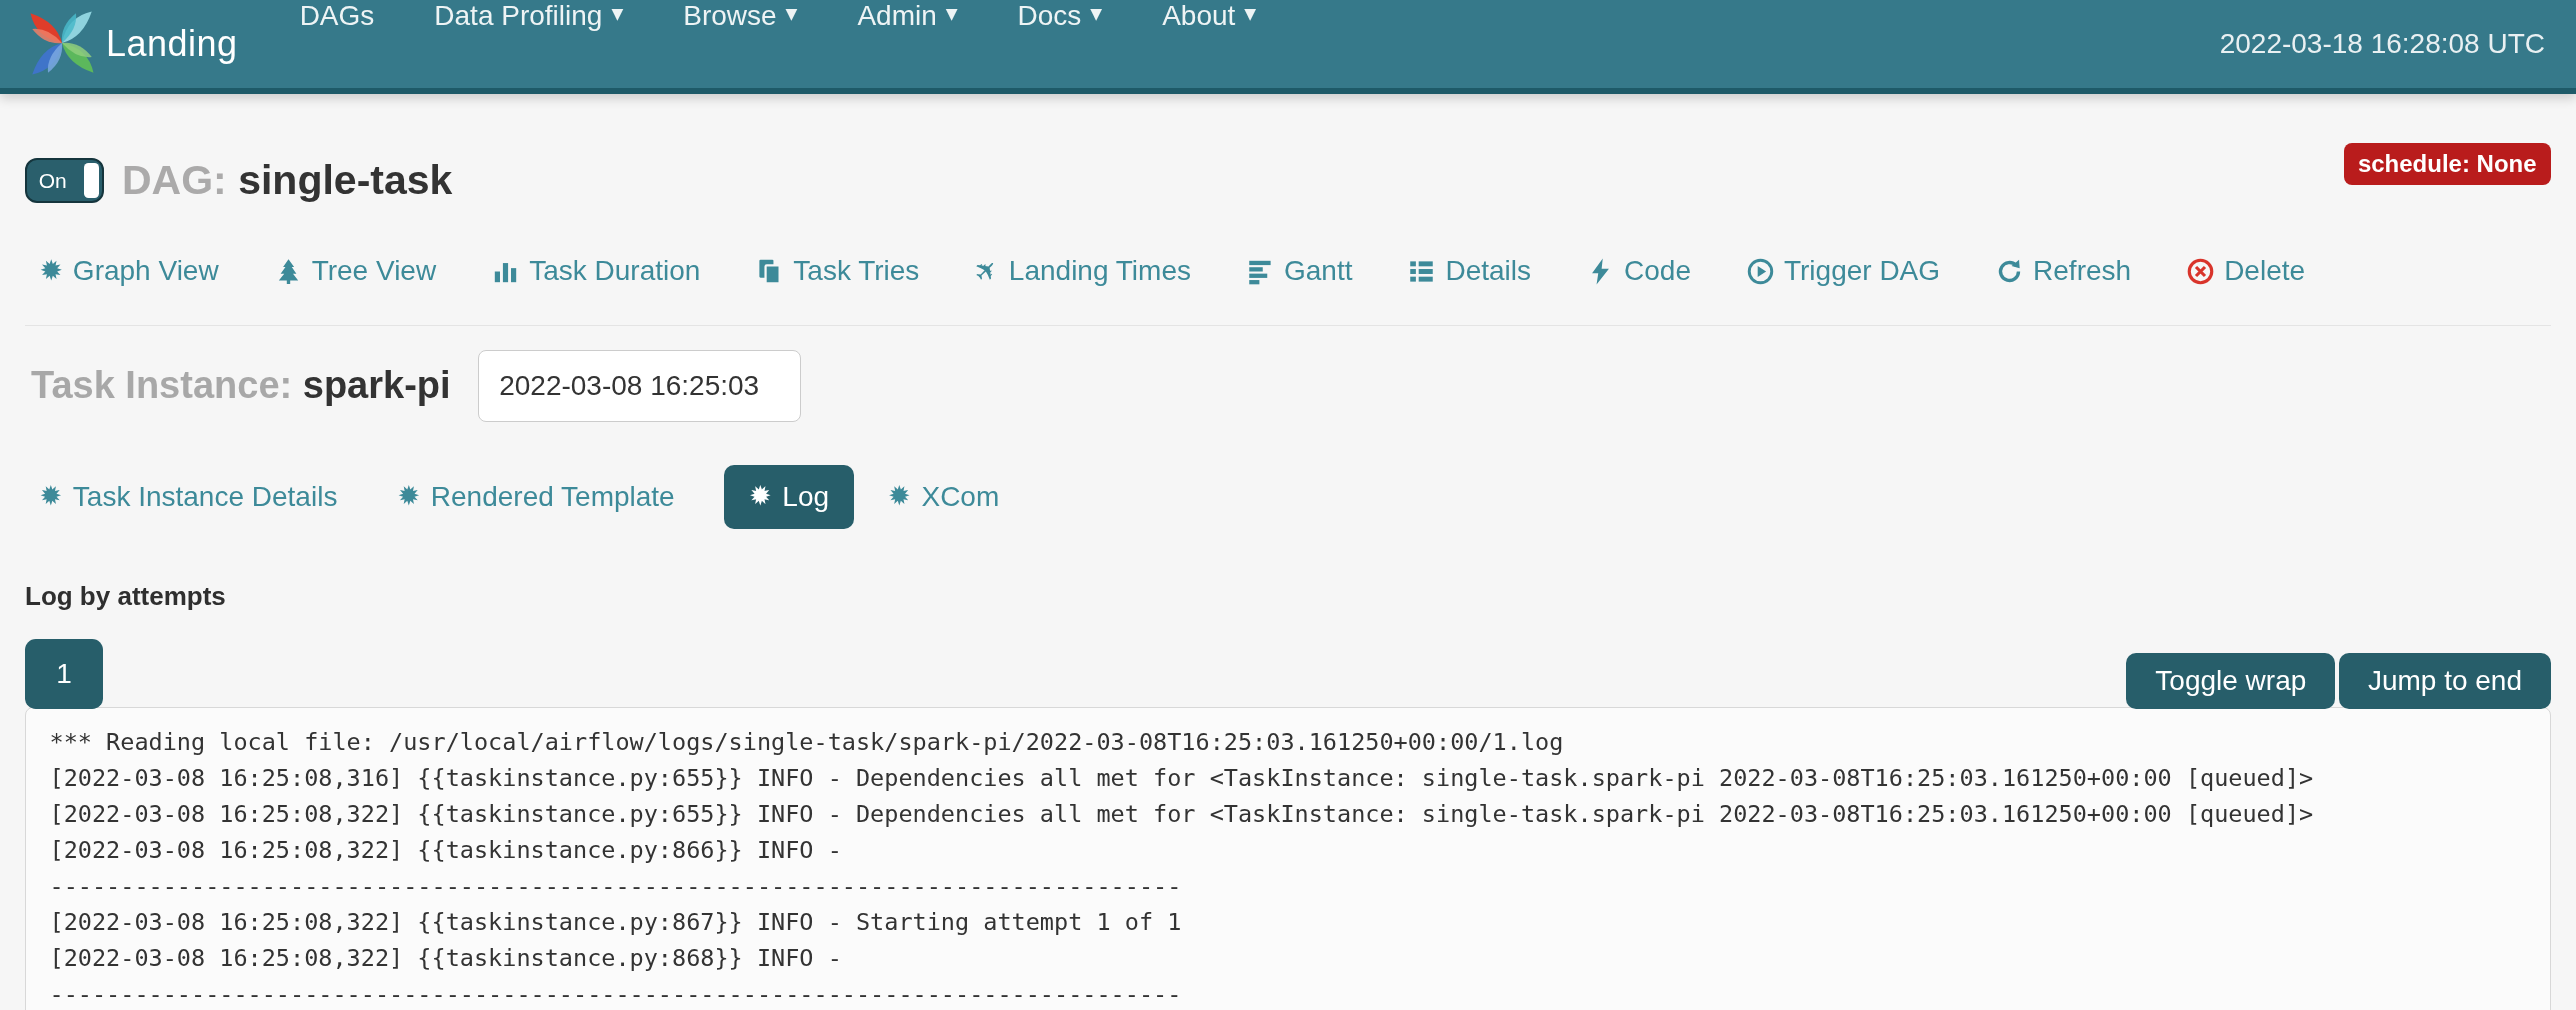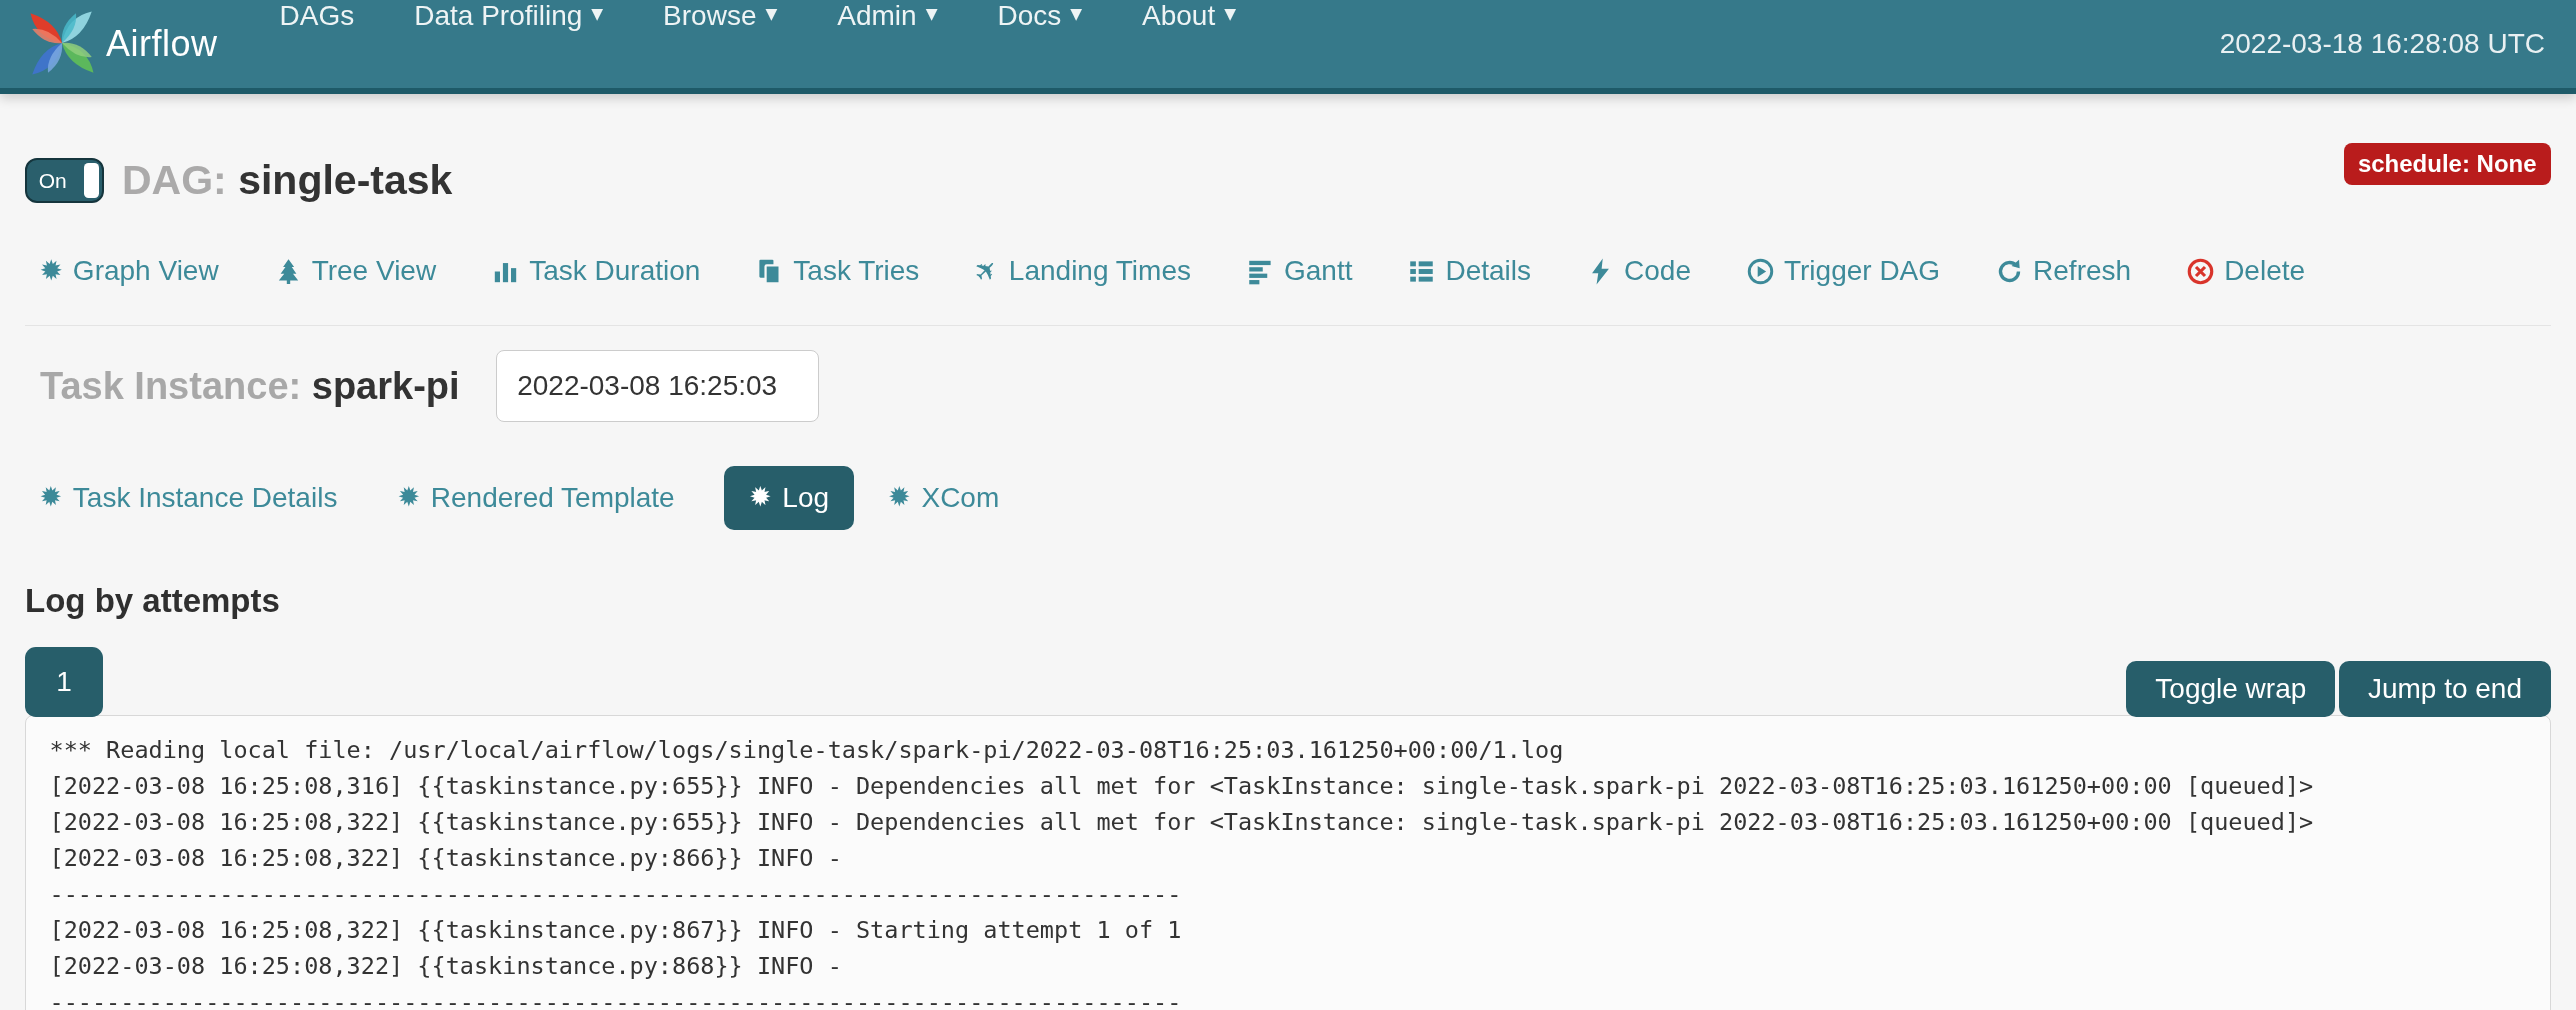--- a/index.html
+++ b/index.html
@@ -118,21 +118,21 @@
     border-top: 1.8px solid #e4e4e4;
     margin: 38px 0 0 0;
   }
 
   
   .ti-row {
     margin-top: 23.5px;
     display: flex;
     align-items: center;
   }
-  .ti-title { margin: 15px; font-size: 38px; font-weight: bold; }
+  .ti-title { margin: 6px; font-size: 38px; font-weight: bold; }
   .ti-title .muted { color: #a8a8a8; }
   .exec-date-input {
     margin-left: 21.6px;
     width: 323px;
     height: 72px;
     border: 1.8px solid #cccccc;
     border-radius: 8px;
     background: #fff;
     font-family: "Liberation Sans", sans-serif;
     font-size: 28px;
@@ -163,21 +163,21 @@
     color: #ffffff;
     border-radius: 10px;
     padding: 16px 25px;
     margin-left: -10.8px;
     margin-right: 34px;
   }
 
   
   .log-heading {
     margin: 52px 0 0 0;
-    font-size: 33px;
+    font-size: 26px;
     font-weight: bold;
     color: #2f2f2f;
   }
   .attempts-row {
     margin-top: 27px;
     display: flex;
     align-items: flex-end;
     position: relative;
     z-index: 2;
   }
@@ -236,21 +236,21 @@
           <path d="M40 40 Q70 46 76 74 Q46 64 40 40 Z" fill="#5cb85c"></path>
           <path d="M40 40 Q34 70 6 76 Q16 46 40 40 Z" fill="#3f74c9"></path>
           <path d="M40 40 Q10 34 4 6 Q34 16 40 40 Z" fill="#df3d2a"></path>
           <path d="M40 40 Q58 24 56 6 Q38 20 40 40 Z" fill="#49b8c9" opacity="0.85"></path>
           <path d="M40 40 Q56 58 74 56 Q60 38 40 40 Z" fill="#8fce7c" opacity="0.85"></path>
           <path d="M40 40 Q22 56 24 74 Q42 60 40 40 Z" fill="#7aa8e0" opacity="0.85"></path>
           <path d="M40 40 Q24 22 6 24 Q20 42 40 40 Z" fill="#ef7f66" opacity="0.85"></path>
         </g>
       </svg>
     </span>
-    <span class="brand-name">Airflow</span>
+    <span class="brand-name">Landing</span>
   </div>
   <div class="nav-items">
     <div class="nav-item">
       <span>DAGs</span>
     </div>
     <div class="nav-item">
       <span>Data Profiling</span>
         <span class="caret">▾</span>
     </div>
     <div class="nav-item">

